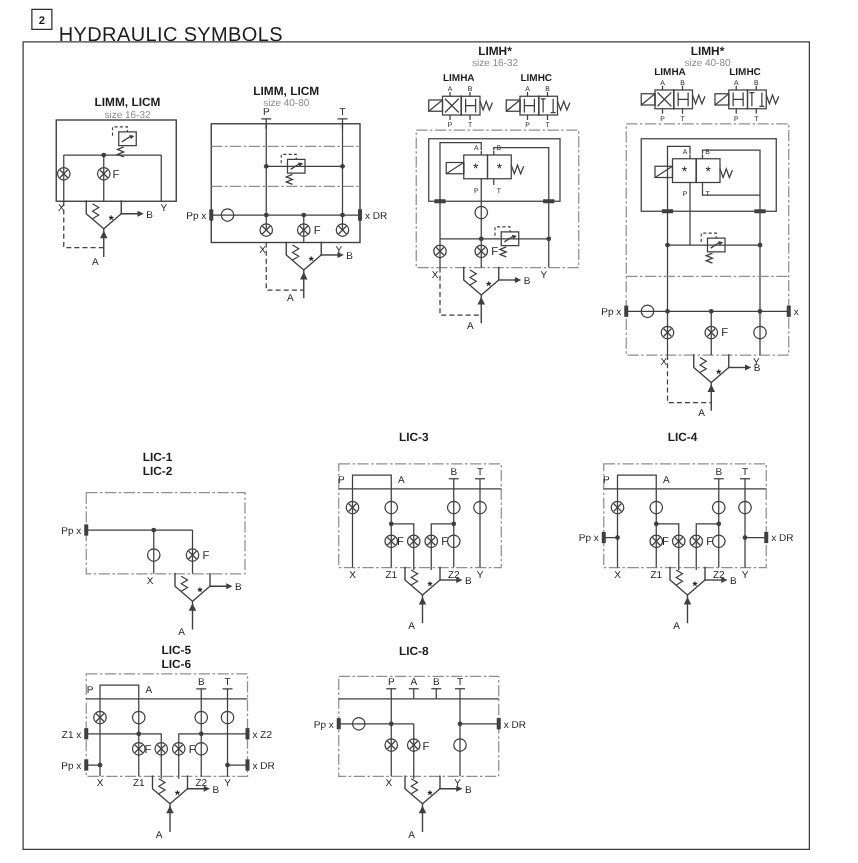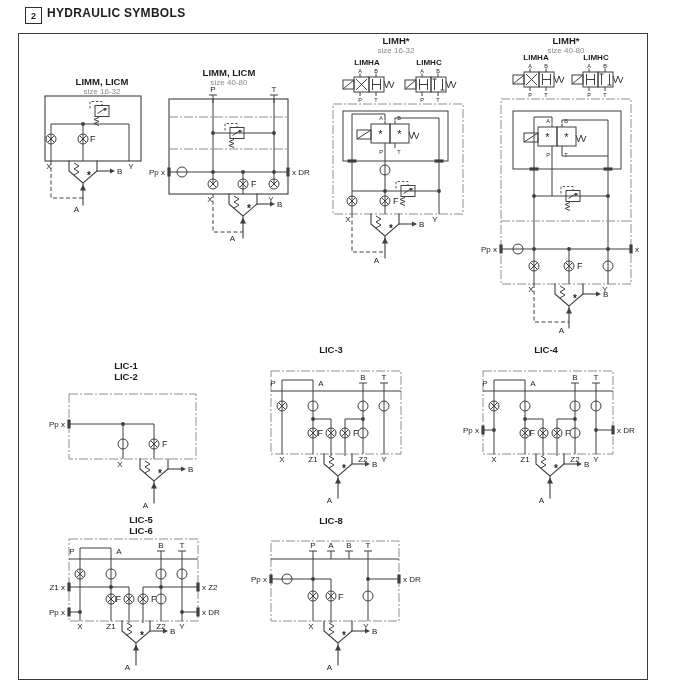--- a/index.html
+++ b/index.html
@@ -1,20 +1,20 @@
 <!DOCTYPE html>
 <html><head>
 <meta charset="utf-8">
 <style>
   html,body{margin:0;padding:0;background:#fff;}
   .page{position:relative;width:686px;height:690px;background:#fff;overflow:hidden;
         font-family:"Liberation Sans",sans-serif;}
   .secbox{position:absolute;left:25px;top:7px;width:15px;height:15px;border:1.3px solid #2e2e2e;
           display:flex;align-items:center;justify-content:center;font-size:9px;font-weight:bold;color:#1c1c1c;}
-  .sectitle{position:absolute;left:47px;top:6px;font-size:12px;font-weight:bold;color:#1c1c1c;letter-spacing:.3px;}
+  .sectitle{position:absolute;left:47px;top:20px;font-size:16px;font-weight:normal;color:#1c1c1c;letter-spacing:.3px;}
   .frame{position:absolute;left:18px;top:33px;width:628px;height:645px;border:1.6px solid #3c3c3c;box-sizing:content-box;}
   svg text{font-family:"Liberation Sans",sans-serif;fill:#1c1c1c;}
   .ln{fill:none;stroke:#3f3f3f;stroke-width:1.1;stroke-linecap:square;}
   .lt{fill:none;stroke:#3f3f3f;stroke-width:1;}
   .chain{fill:none;stroke:#8f8f8f;stroke-width:1;stroke-dasharray:9 2 2 2;}
   .dash{fill:none;stroke:#3f3f3f;stroke-width:1;stroke-dasharray:4 2.5;}
   .dashf{fill:none;stroke:#3f3f3f;stroke-width:.9;stroke-dasharray:2.5 1.8;}
   .fil{fill:#3f3f3f;stroke:none;}
   .pl{font-size:8px;text-anchor:middle;}
   .ts{text-anchor:start;}.te{text-anchor:end;}

